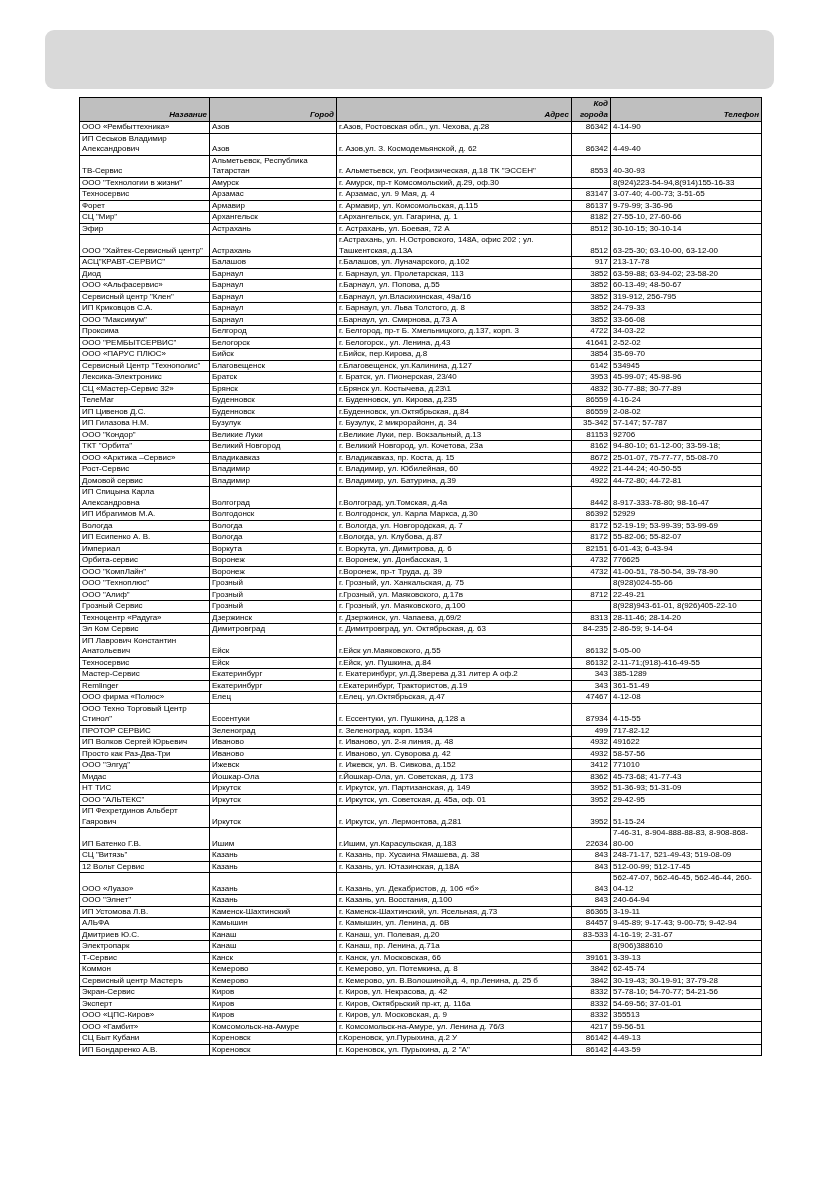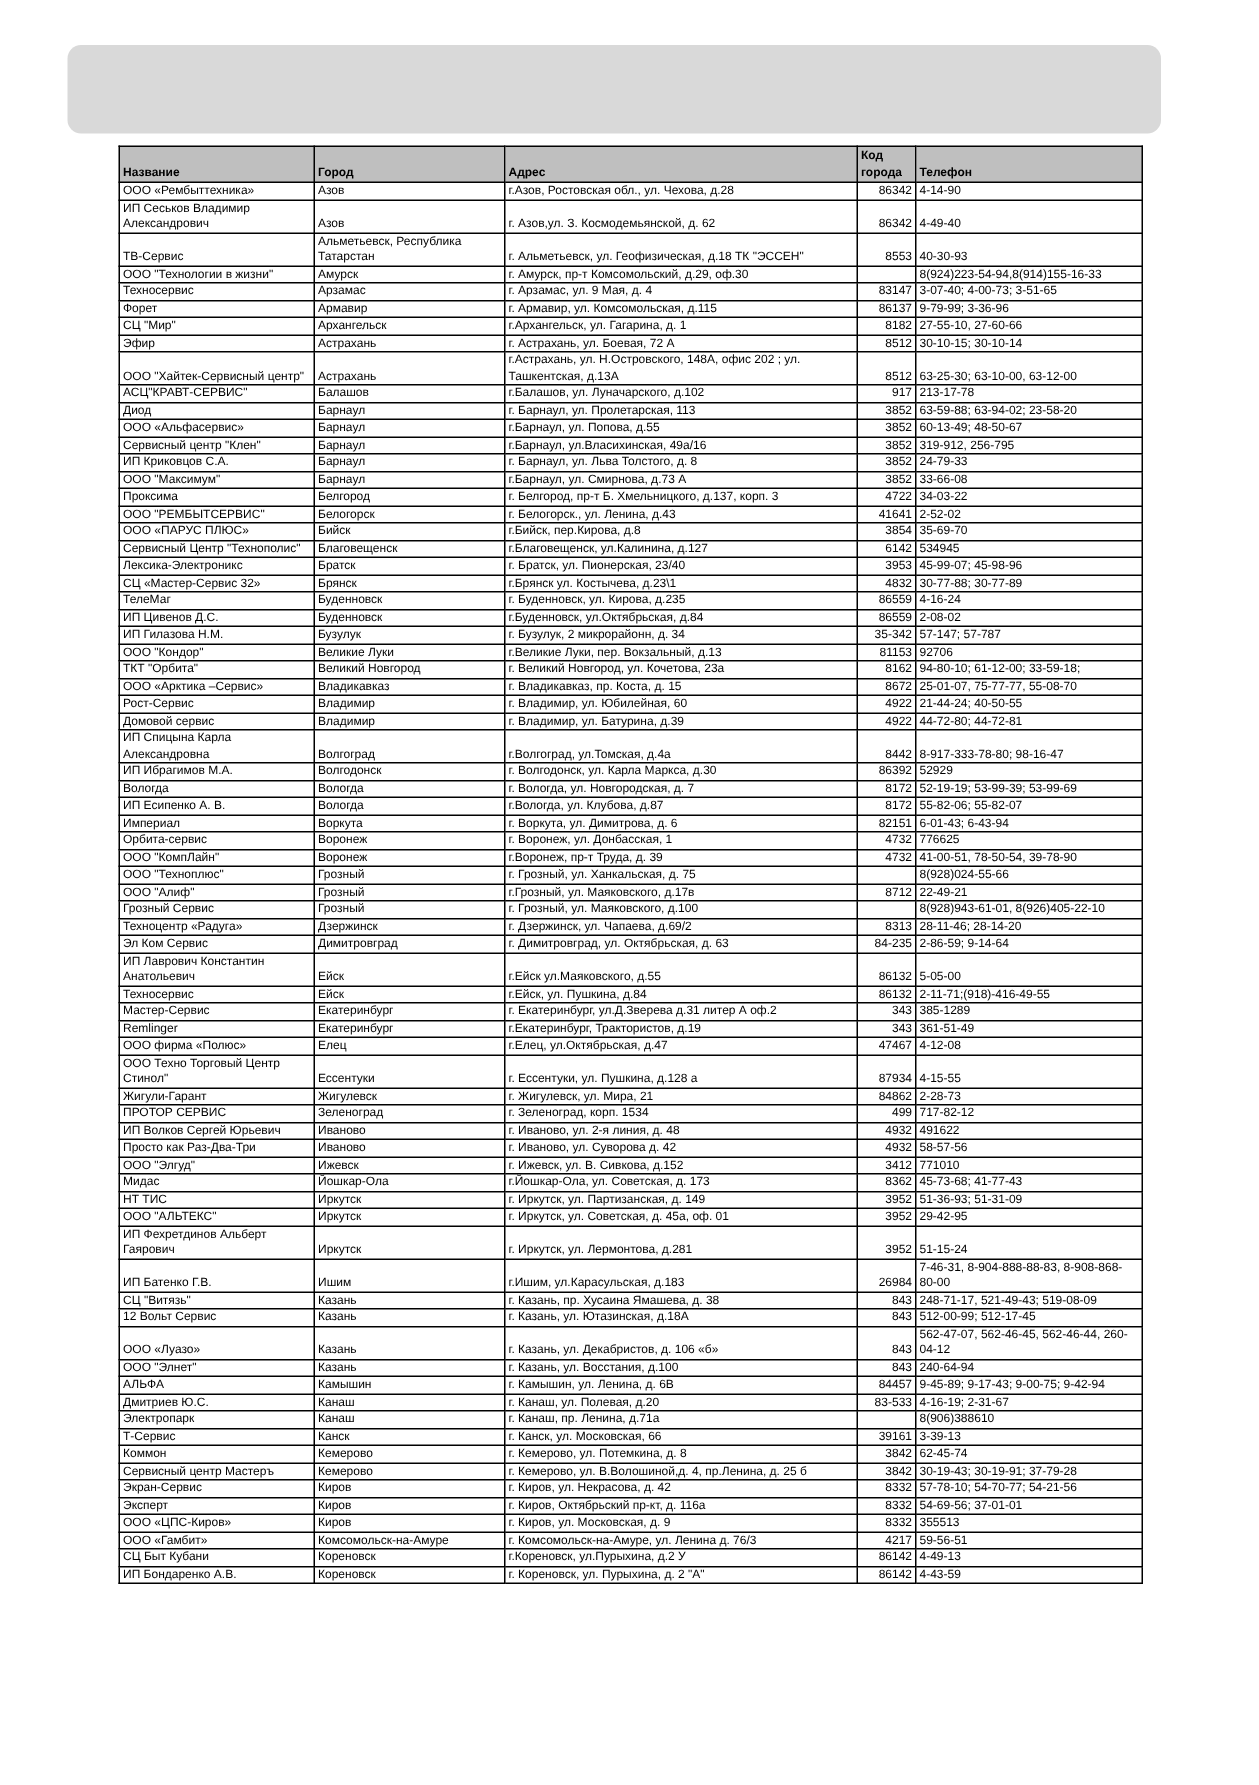--- a/index.html
+++ b/index.html
@@ -37,22 +37,23 @@
     border: 1px solid #000;
     padding: 0 2px;
     vertical-align: bottom;
     line-height: 10.5px;
     word-wrap: break-word;
     overflow: hidden;
   }
   table.service-table th {
     background: #bfbfbf;
     font-weight: bold;
-    text-align: left;
+    text-align: right;
     padding: 1px 2px;
+    font-style: italic;
   }
   td.col-code { text-align: right; }
   td.col-name, td.col-city, td.col-address, td.col-phone { text-align: left; }
 </style>
 </head>
 <body>
 
 <div class="top-banner"></div>
 
 <table class="service-table">
@@ -396,27 +397,20 @@
         <td class="col-phone">4-12-08</td>
       </tr>
       <tr>
         <td class="col-name">ООО Техно Торговый Центр Стинол"</td>
         <td class="col-city">Ессентуки</td>
         <td class="col-address">г. Ессентуки, ул. Пушкина, д.128 а</td>
         <td class="col-code">87934</td>
         <td class="col-phone">4-15-55</td>
       </tr>
       <tr>
-        <td class="col-name">Жигули-Гарант</td>
-        <td class="col-city">Жигулевск</td>
-        <td class="col-address">г. Жигулевск,  ул. Мира, 21</td>
-        <td class="col-code">84862</td>
-        <td class="col-phone">2-28-73</td>
-      </tr>
-      <tr>
         <td class="col-name">ПРОТОР СЕРВИС</td>
         <td class="col-city">Зеленоград</td>
         <td class="col-address">г. Зеленоград, корп. 1534</td>
         <td class="col-code">499</td>
         <td class="col-phone">717-82-12</td>
       </tr>
       <tr>
         <td class="col-name">ИП Волков Сергей Юрьевич</td>
         <td class="col-city">Иваново</td>
         <td class="col-address">г. Иваново, ул. 2-я линия, д. 48</td>
@@ -462,21 +456,21 @@
         <td class="col-name">ИП Фехретдинов Альберт Гаярович</td>
         <td class="col-city">Иркутск</td>
         <td class="col-address">г. Иркутск, ул. Лермонтова, д.281</td>
         <td class="col-code">3952</td>
         <td class="col-phone">51-15-24</td>
       </tr>
       <tr>
         <td class="col-name">ИП Батенко Г.В.</td>
         <td class="col-city">Ишим</td>
         <td class="col-address">г.Ишим, ул.Карасульская, д.183</td>
-        <td class="col-code">26984</td>
+        <td class="col-code">22634</td>
         <td class="col-phone">7-46-31, 8-904-888-88-83, 8-908-868-80-00</td>
       </tr>
       <tr>
         <td class="col-name">СЦ "Витязь"</td>
         <td class="col-city">Казань</td>
         <td class="col-address">г. Казань, пр. Хусаина Ямашева, д. 38</td>
         <td class="col-code">843</td>
         <td class="col-phone">248-71-17, 521-49-43; 519-08-09</td>
       </tr>
       <tr>
@@ -494,20 +488,27 @@
         <td class="col-phone">562-47-07, 562-46-45, 562-46-44, 260-04-12</td>
       </tr>
       <tr>
         <td class="col-name">ООО "Элнет"</td>
         <td class="col-city">Казань</td>
         <td class="col-address">г. Казань, ул. Восстания, д.100</td>
         <td class="col-code">843</td>
         <td class="col-phone">240-64-94</td>
       </tr>
       <tr>
+        <td class="col-name">ИП Устомова Л.В.</td>
+        <td class="col-city">Каменск-Шахтинский</td>
+        <td class="col-address">г. Каменск-Шахтинский, ул. Ясельная, д.73</td>
+        <td class="col-code">86365</td>
+        <td class="col-phone">3-19-11</td>
+      </tr>
+      <tr>
         <td class="col-name">АЛЬФА</td>
         <td class="col-city">Камышин</td>
         <td class="col-address">г. Камышин,  ул. Ленина, д. 6В</td>
         <td class="col-code">84457</td>
         <td class="col-phone">9-45-89; 9-17-43; 9-00-75; 9-42-94</td>
       </tr>
       <tr>
         <td class="col-name">Дмитриев Ю.С.</td>
         <td class="col-city">Канаш</td>
         <td class="col-address">г. Канаш, ул. Полевая, д.20</td>

